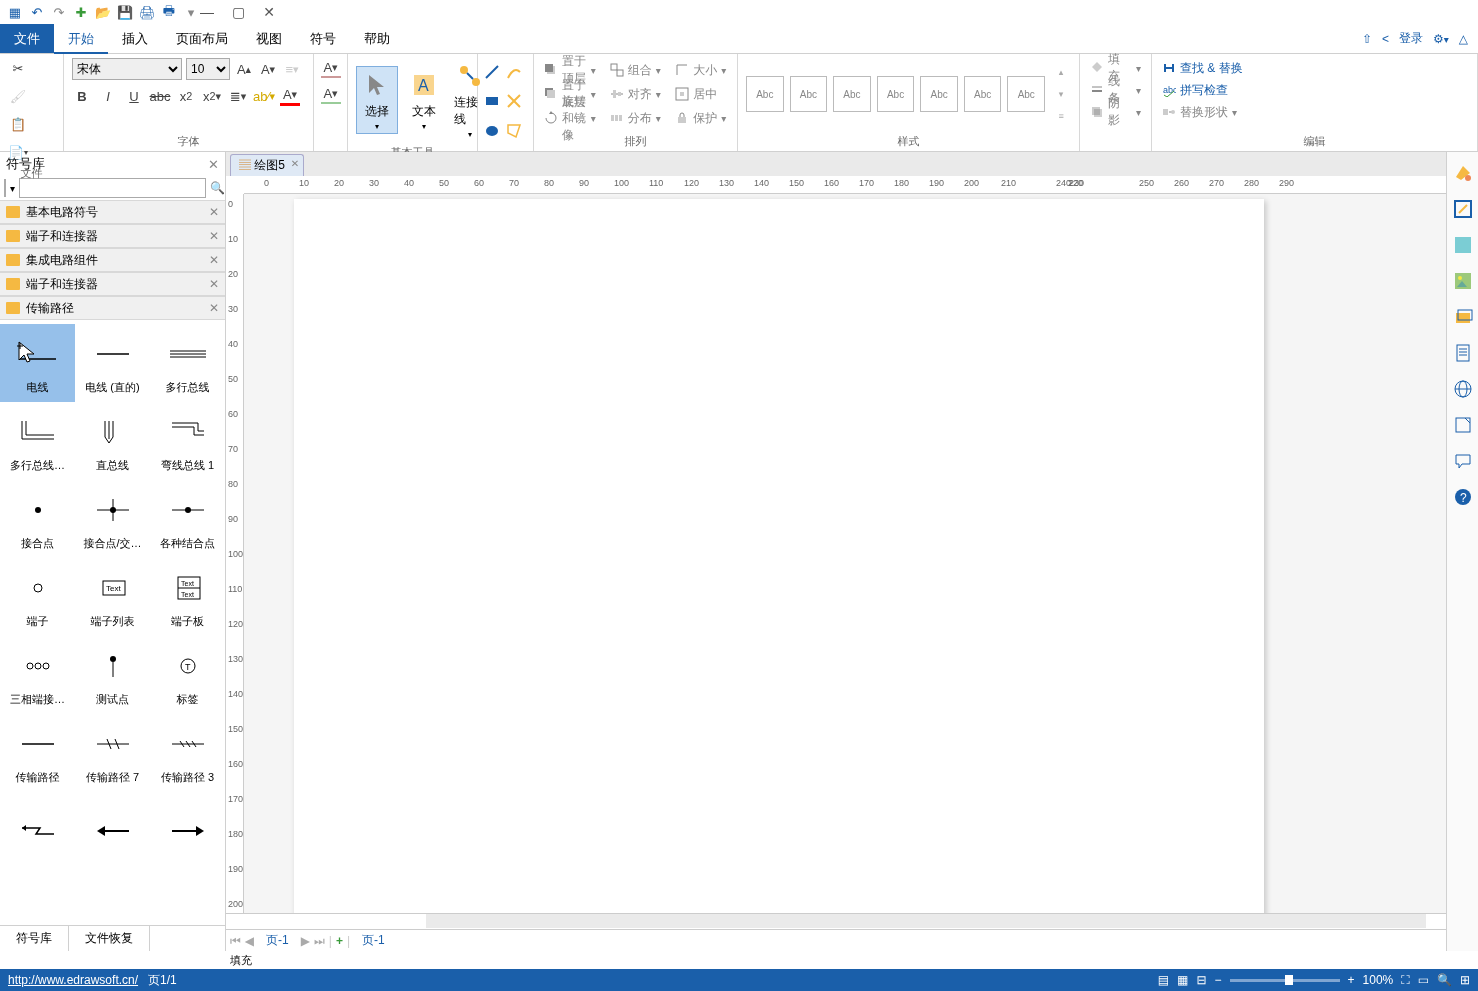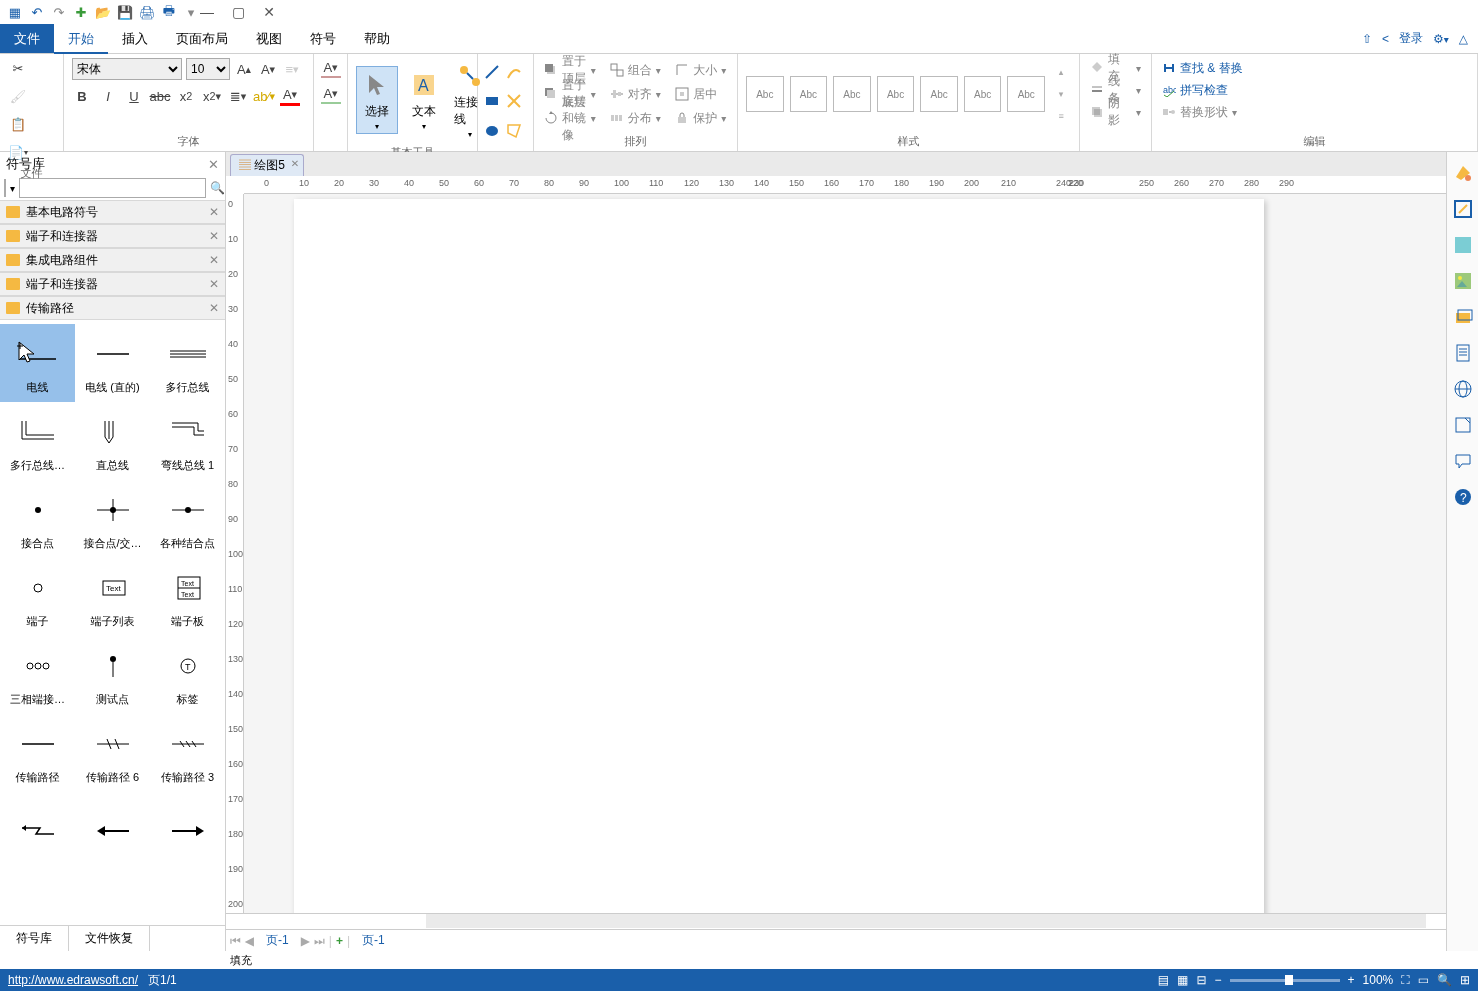--- a/index.html
+++ b/index.html
@@ -564,21 +564,21 @@
             <span>传输路径</span>
           </div>
         <div class="sym">
             <div class="pic">
               <svg width="44" height="30">
                 <line x1="6" y1="15" x2="38" y2="15" stroke="#000"></line>
                 <line x1="16" y1="10" x2="20" y2="20" stroke="#000"></line>
                 <line x1="24" y1="10" x2="28" y2="20" stroke="#000"></line>
               </svg>
             </div>
-            <span>传输路径 6</span>
+            <span>传输路径 7</span>
           </div>
         <div class="sym">
             <div class="pic">
               <svg width="44" height="30">
                 <line x1="6" y1="15" x2="38" y2="15" stroke="#000"></line>
                 <path d="M14 12 L18 18 M20 12 L24 18 M26 12 L30 18" stroke="#000"></path>
               </svg>
             </div>
             <span>传输路径 3</span>
           </div>

